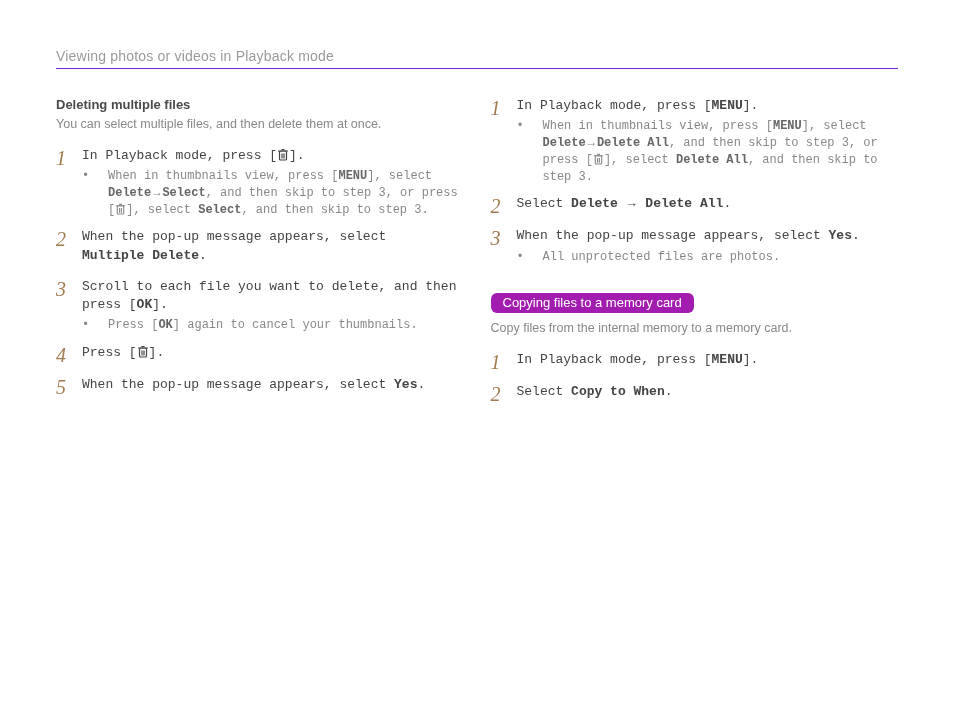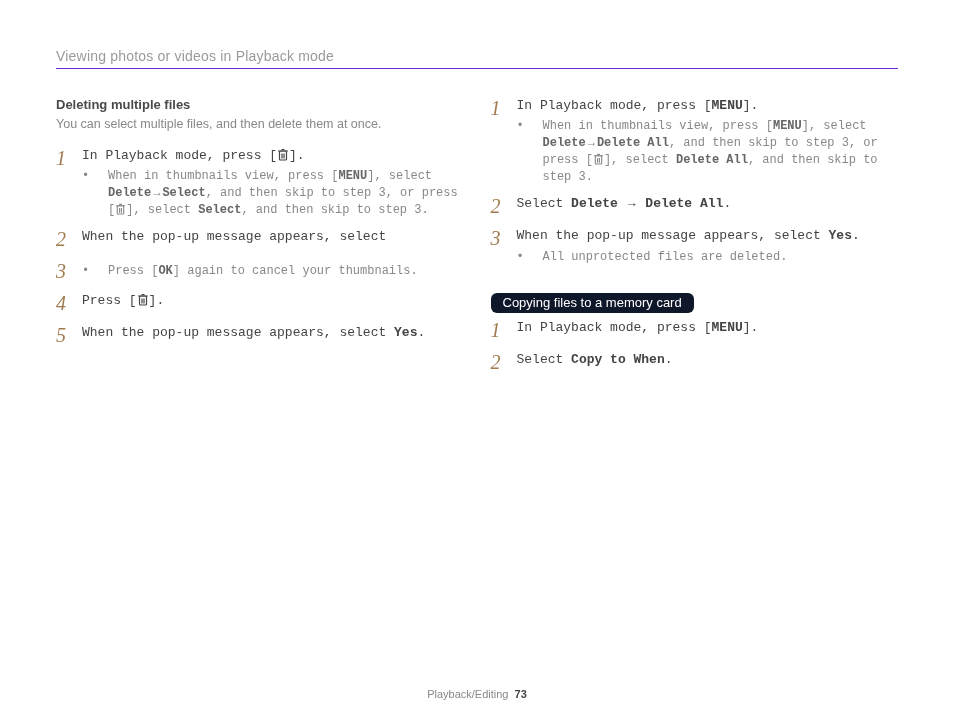--- a/index.html
+++ b/index.html
@@ -100,21 +100,21 @@
     display: inline-block;
     padding: 0 2px;
   }
   .icon-holder {
     display: inline-flex;
     align-items: center;
     vertical-align: -2px;
   }
   .pill {
     display: inline-block;
-    background: #0f172a;
+    background: #a21caf;
     color: #fff;
     font-size: 13px;
     padding: 2px 12px 3px 12px;
     border-radius: 6px;
     margin: 18px 0 6px 0;
   }
   .footer {
     text-align: center;
     color: #888;
     font-size: 11px;
@@ -165,27 +165,31 @@
             </div>
           </div>
         </div>
       </div>
 
       <div class="step">
         <div class="step-num">2</div>
         <div class="step-body">
           <div class="main-line">
             <span>When the pop-up message appears, select</span>
+            <span class="bold" style="display:block"><span>Multiple Delete</span><span style="font-weight:normal">.</span></span>
           </div>
         </div>
       </div>
 
       <div class="step">
         <div class="step-num">3</div>
         <div class="step-body">
+          <div class="main-line">
+            <span>Scroll to each file you want to delete, and then press [</span><span class="bold">OK</span><span>].</span>
+          </div>
           <div class="bullet">
             <div class="dot">•</div>
             <div class="btxt">
               <span>Press [</span><span class="bold-gray">OK</span><span>] again to cancel your thumbnails.</span>
             </div>
           </div>
         </div>
       </div>
 
       <div class="step">
@@ -248,26 +252,27 @@
       </div>
 
       <div class="step">
         <div class="step-num">3</div>
         <div class="step-body">
           <div class="main-line">
             <span>When the pop-up message appears, select </span><span class="bold">Yes</span><span>.</span>
           </div>
           <div class="bullet">
             <div class="dot">•</div>
-            <div class="btxt">All unprotected files are deleted.</div>
+            <div class="btxt">All unprotected files are photos.</div>
           </div>
         </div>
       </div>
 
       <div class="pill">Copying files to a memory card</div>
+      <p class="intro">Copy files from the internal memory to a memory card.</p>
 
       <div class="step">
         <div class="step-num">1</div>
         <div class="step-body">
           <div class="main-line">
             <span>In Playback mode, press [</span><span class="bold">MENU</span><span>].</span>
           </div>
         </div>
       </div>
 
@@ -276,16 +281,13 @@
         <div class="step-body">
           <div class="main-line">
             <span>Select </span><span class="bold">Copy to When</span><span>.</span>
           </div>
         </div>
       </div>
 
     </div>
   </div>
 
-  <div class="footer">
-    <span>Playback/Editing</span>&nbsp;&nbsp;<span class="pn">73</span>
-  </div>
 </div>
 
 </body></html>

